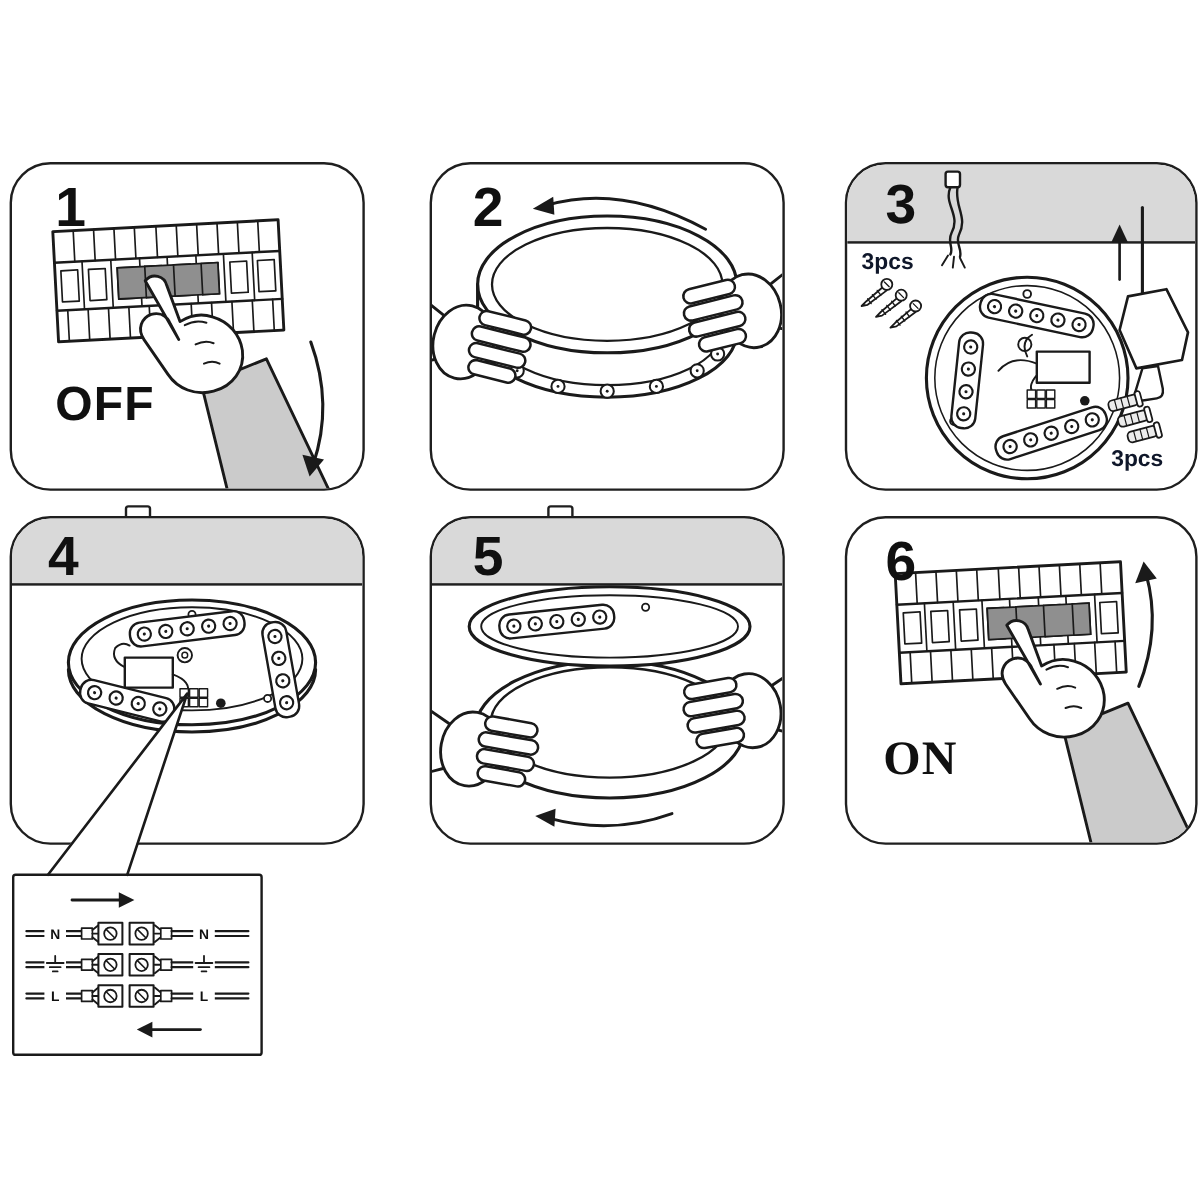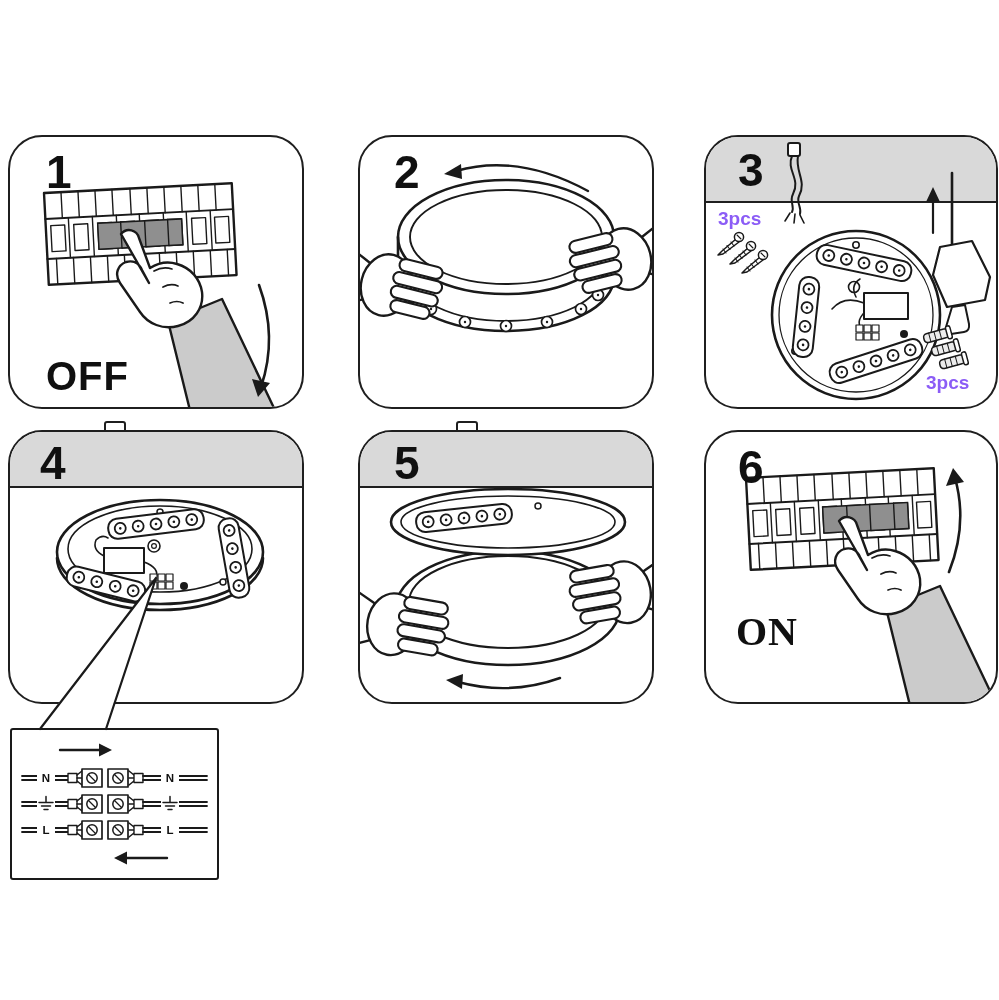--- a/index.html
+++ b/index.html
@@ -2,21 +2,21 @@
 <html><head>
 <meta charset="utf-8">
 <style>
   html,body{margin:0;padding:0;background:#ffffff;}
   .canvas{position:relative;width:999px;height:1000px;background:#ffffff;font-family:"Liberation Sans",sans-serif;overflow:hidden;}
   .panel{position:absolute;width:292px;height:270px;background:#fff;border:2.5px solid #1f1f1f;border-radius:34px;overflow:hidden;}
   .panel.w290{width:290px;}
   .header{position:absolute;top:0;left:0;right:0;background:#d9d9d9;border-bottom:2px solid #1f1f1f;}
   .num{position:absolute;font-size:46px;font-weight:bold;color:#101010;line-height:1;}
   .switch-label{position:absolute;font-size:40px;font-weight:bold;letter-spacing:1px;color:#101010;line-height:1;}
-  .pcs{position:absolute;font-size:19px;font-weight:bold;color:#8b5cf6;line-height:1;}
+  .pcs{position:absolute;font-size:19px;font-weight:bold;color:#0f172a;line-height:1;}
   .art{position:absolute;inset:0;width:100%;height:100%;}
   .stub{position:absolute;width:18px;height:14px;background:#fff;border:2.2px solid #1f1f1f;border-radius:3px;}
   .wirebox{position:absolute;left:10px;top:728px;width:205px;height:148px;background:#fff;border:2.4px solid #1a1a1a;border-radius:3px;}
   .wirebox svg{position:absolute;inset:0;width:100%;height:100%;}
   .overlay{position:absolute;left:0;top:0;width:999px;height:1000px;pointer-events:none;}
   svg .o{stroke:#1a1a1a;fill:none;stroke-linecap:round;stroke-linejoin:round;}
   svg .w{fill:#ffffff;stroke:#1a1a1a;stroke-linejoin:round;}
   svg .we{fill:#ececec;stroke:#1a1a1a;}
   svg .g{fill:#cbcbcb;stroke:#1a1a1a;stroke-linejoin:round;}
   svg .d{fill:#8f8f8f;stroke:#1a1a1a;}
@@ -119,21 +119,21 @@
       </g>
       <g transform="translate(96,92)">
         <use href="#hand-point"></use>
       </g>
       <g>
         <path class="o" stroke-width="2.6" d="M249,148 Q268,200 251,250"></path>
         <polygon class="k" points="248,260 242,242 260,246"></polygon>
       </g>
     </svg>
     <div class="num" style="left:36px;top:12px;">1</div>
-    <div class="switch-label" style="left:36px;top:180px;margin-top:39px;">OFF</div>
+    <div class="switch-label" style="left:36px;top:180px;">OFF</div>
   </section>
 
   <section class="panel" style="left:358px;top:135px;">
     <svg class="art" viewBox="0 0 292 270">
       <g>
         <path class="o" stroke-width="2.4" d="M228,54 Q158,16 96,34"></path>
         <polygon class="k" points="84,37 101,27 102,42"></polygon>
       </g>
       <g>
         <ellipse cx="146" cy="100" rx="108" ry="57" class="w" stroke-width="2.6"></ellipse>

